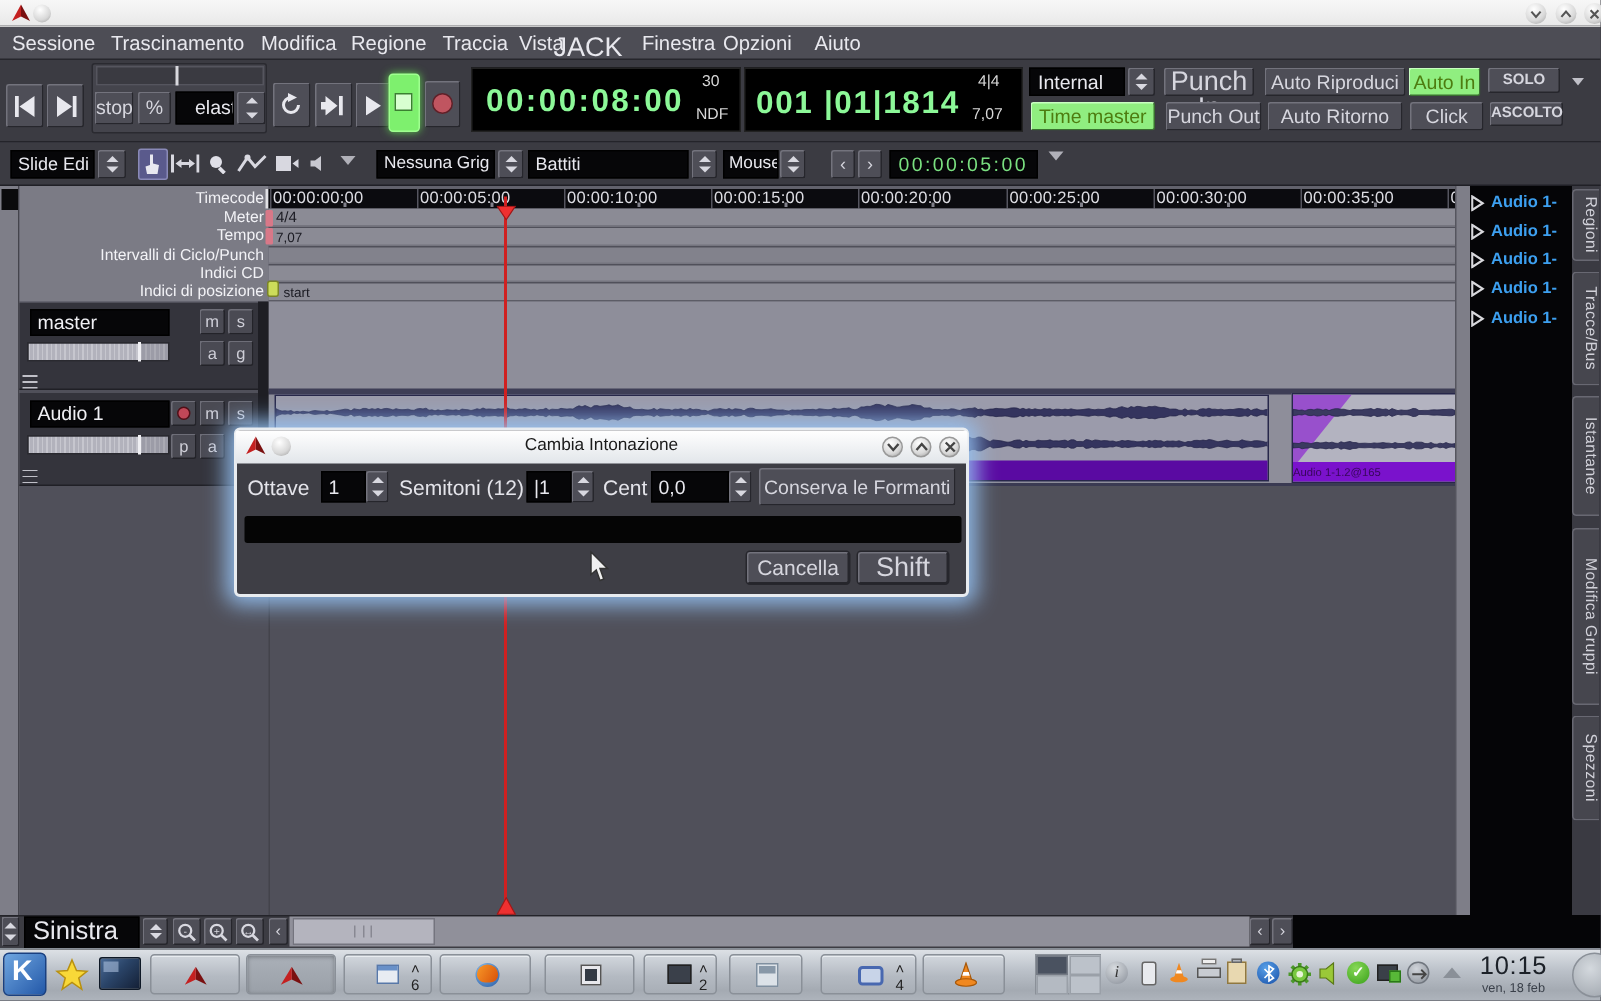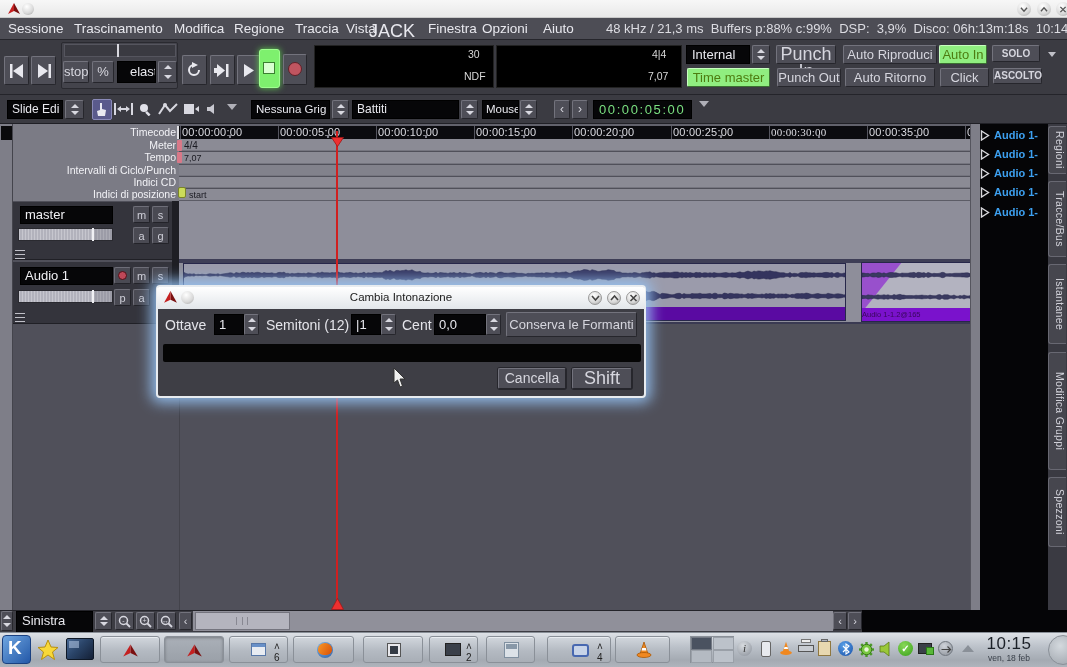--- a/index.html
+++ b/index.html
@@ -60,21 +60,20 @@
 <div class="abs" style="left:8px;top:21px;font-size:13.5px;color:#e8e8ee;">Sessione</div>
     <div class="abs" style="left:74px;top:21px;font-size:13.5px;color:#e8e8ee;">Trascinamento</div>
     <div class="abs" style="left:174px;top:21px;font-size:13.5px;color:#e8e8ee;">Modifica</div>
     <div class="abs" style="left:234px;top:21px;font-size:13.5px;color:#e8e8ee;">Regione</div>
     <div class="abs" style="left:295px;top:21px;font-size:13.5px;color:#e8e8ee;">Traccia</div>
     <div class="abs" style="left:346px;top:21px;font-size:13.5px;color:#e8e8ee;">Vista</div>
     <div class="abs" style="left:369px;top:21px;font-size:18px;color:#e8e8ee;">JACK</div>
     <div class="abs" style="left:428px;top:21px;font-size:13.5px;color:#e8e8ee;">Finestra</div>
     <div class="abs" style="left:482px;top:21px;font-size:13.5px;color:#e8e8ee;">Opzioni</div>
     <div class="abs" style="left:543px;top:21px;font-size:13.5px;color:#e8e8ee;">Aiuto</div>
-<div class="abs" style="left:606px;top:21px;font-size:13px;color:#dcdce2;white-space:nowrap;">48 kHz / 21,3 ms&nbsp; Buffers p:88% c:99%&nbsp; DSP:&nbsp; 3,9%&nbsp; Disco: 06h:13m:18s&nbsp; 10:14</div>
 
 <div class="abs" style="left:0;top:40px;width:1067px;height:55px;background:#3b3b42;border-bottom:1px solid #24242a;"></div>
 <div class="btn" style="left:4px;top:56px;width:25px;height:29px;"></div>
 <svg class="abs" style="left:9px;top:64px" width="16" height="14" viewBox="0 0 16 14">
       <rect x="1" y="0" width="2.5" height="14" fill="#e8e8ee"></rect>
       <path d="M14 0 L14 14 L4 7 Z" fill="#e8e8ee"></path>
     </svg>
 <div class="btn" style="left:31px;top:56px;width:25px;height:29px;"></div>
 <svg class="abs" style="left:36px;top:64px" width="16" height="14" viewBox="0 0 16 14">
       <rect x="12.5" y="0" width="2.5" height="14" fill="#e8e8ee"></rect>
@@ -103,23 +102,25 @@
 <div class="btn" style="left:237px;top:55px;width:23px;height:30px;"></div>
 <svg class="abs" style="left:243px;top:64px" width="12" height="13" viewBox="0 0 12 13">
       <path d="M1 0 L1 13 L11 6.5 Z" fill="#e8e8ee"></path>
     </svg>
 <div class="abs" style="left:259px;top:49px;width:21px;height:39px;background:#7ef06e;border:1px solid #9fff90;border-radius:3px;box-shadow:0 0 6px #60d050;"></div>
 <div class="abs" style="left:263px;top:62px;width:12px;height:12px;background:#d8ffd0;border:1px solid #3a8030;"></div>
 <div class="btn" style="left:283px;top:54px;width:24px;height:31px;"></div>
 <div class="abs" style="left:288px;top:62px;width:14px;height:14px;border-radius:50%;background:#c05560;border:1px solid #602028;"></div>
 
 <div class="abs" style="left:314px;top:45px;width:180px;height:43px;background:#000;border:1px solid #222;"></div>
+<div class="abs" style="left:324px;top:56px;font-size:21px;font-weight:bold;color:#8cf898;letter-spacing:1.6px;">00:00:08:00</div>
 <div class="abs" style="left:468px;top:48px;font-size:10.5px;color:#d8d8d8;">30</div>
 <div class="abs" style="left:464px;top:70px;font-size:10.5px;color:#d8d8d8;">NDF</div>
 <div class="abs" style="left:496px;top:45px;width:186px;height:43px;background:#000;border:1px solid #222;"></div>
+<div class="abs" style="left:504px;top:57px;font-size:21px;font-weight:bold;color:#8cf898;letter-spacing:1.1px;">001 |01|1814</div>
 <div class="abs" style="left:652px;top:48px;font-size:10.5px;color:#d8d8d8;">4|4</div>
 <div class="abs" style="left:648px;top:70px;font-size:10.5px;color:#d8d8d8;">7,07</div>
 
 <div class="blk" style="left:686px;top:45px;width:64px;height:19px;font-size:13px;line-height:17px;padding-left:5px;">Internal</div>
 <div class="spin" style="left:752px;top:45px;width:18px;height:19px;"></div>
 <div class="btn grn" style="left:687px;top:68px;width:83px;height:19px;font-size:13px;line-height:17px;">Time master</div>
 <div class="btn" style="left:776px;top:45px;width:60px;height:19px;font-size:18px;line-height:17px;">Punch In</div>
 <div class="btn" style="left:777px;top:68px;width:64px;height:19px;font-size:13px;line-height:17px;">Punch Out</div>
 <div class="btn" style="left:843px;top:45px;width:94px;height:19px;font-size:13px;line-height:17px;">Auto Riproduci</div>
 <div class="btn" style="left:845px;top:68px;width:90px;height:19px;font-size:13px;line-height:17px;">Auto Ritorno</div>
@@ -199,21 +200,21 @@
       <div class="abs" style="left:295px;top:0;width:1px;height:13px;background:#55555f;"></div>
       <div class="tnum" style="left:297px;">00:00:15:00</div>
       <div class="abs" style="left:344px;top:9px;width:2px;height:3px;background:#80808a;"></div>
       <div class="abs" style="left:393px;top:0;width:1px;height:13px;background:#55555f;"></div>
       <div class="tnum" style="left:395px;">00:00:20:00</div>
       <div class="abs" style="left:442px;top:9px;width:2px;height:3px;background:#80808a;"></div>
       <div class="abs" style="left:492px;top:0;width:1px;height:13px;background:#55555f;"></div>
       <div class="tnum" style="left:494px;">00:00:25:00</div>
       <div class="abs" style="left:541px;top:9px;width:2px;height:3px;background:#80808a;"></div>
       <div class="abs" style="left:590px;top:0;width:1px;height:13px;background:#55555f;"></div>
-      <div class="tnum" style="left:592px;font-family:Liberation Serif, serif;">00:00:30:00</div>
+      <div class="tnum" style="left:592px;">00:00:30:00</div>
       <div class="abs" style="left:639px;top:9px;width:2px;height:3px;background:#80808a;"></div>
       <div class="abs" style="left:688px;top:0;width:1px;height:13px;background:#55555f;"></div>
       <div class="tnum" style="left:690px;">00:00:35:00</div>
       <div class="abs" style="left:737px;top:9px;width:2px;height:3px;background:#80808a;"></div>
       <div class="abs" style="left:786px;top:0;width:1px;height:13px;background:#55555f;"></div>
       <div class="tnum" style="left:788px;">00:0</div>
     </div>
 <div class="abs" style="left:179px;top:139px;width:791px;height:12px;background:#8b8b95;border-bottom:1px solid #75757f;"></div>
 <div class="abs" style="left:177px;top:140px;width:5px;height:11px;background:#d87888;border-radius:1px;"></div>
 <div class="abs" style="left:184px;top:140px;font-size:10px;color:#1a1a22;">4/4</div>
@@ -310,21 +311,21 @@
     <div class="aud" style="top:206px;">Audio 1-</div>
 <div class="abs" style="left:1048px;top:124px;width:19px;height:508px;background:#3a3a42;"></div>
 <div class="tab" style="top:126px;height:48px;">Regioni</div>
 <div class="tab" style="top:181px;height:76px;">Tracce/Bus</div>
 <div class="tab" style="top:264px;height:80px;">Istantanee</div>
 <div class="tab" style="top:352px;height:118px;">Modifica Gruppi</div>
 <div class="tab" style="top:477px;height:70px;">Spezzoni</div>
 
 <div class="abs" style="left:0;top:610px;width:862px;height:22px;background:#3c3c43;border-top:1px solid #24242a;"></div>
 <div class="spin" style="left:1px;top:611px;width:12px;height:20px;"></div>
-<div class="blk" style="left:16px;top:611px;width:77px;height:24px;font-size:13px;line-height:17px;padding-left:5px;">Sinistra</div>
+<div class="blk" style="left:16px;top:611px;width:77px;height:24px;font-size:17px;line-height:17px;padding-left:5px;">Sinistra</div>
 <div class="spin" style="left:95px;top:612px;width:17px;height:18px;"></div>
 <div class="btn" style="left:115px;top:612px;width:19px;height:18px;"></div>
     <svg class="abs" style="left:118px;top:615px" width="13" height="13" viewBox="0 0 13 13">
       <circle cx="5.5" cy="5.5" r="4" stroke="#d8d8e0" stroke-width="1.5" fill="none"></circle>
       <line x1="8.5" y1="8.5" x2="12" y2="12" stroke="#d8d8e0" stroke-width="1.8"></line>
       <text x="5.5" y="8" font-size="7" fill="#d8d8e0" text-anchor="middle">-</text>
     </svg>
     <div class="btn" style="left:136px;top:612px;width:19px;height:18px;"></div>
     <svg class="abs" style="left:139px;top:615px" width="13" height="13" viewBox="0 0 13 13">
       <circle cx="5.5" cy="5.5" r="4" stroke="#d8d8e0" stroke-width="1.5" fill="none"></circle>

